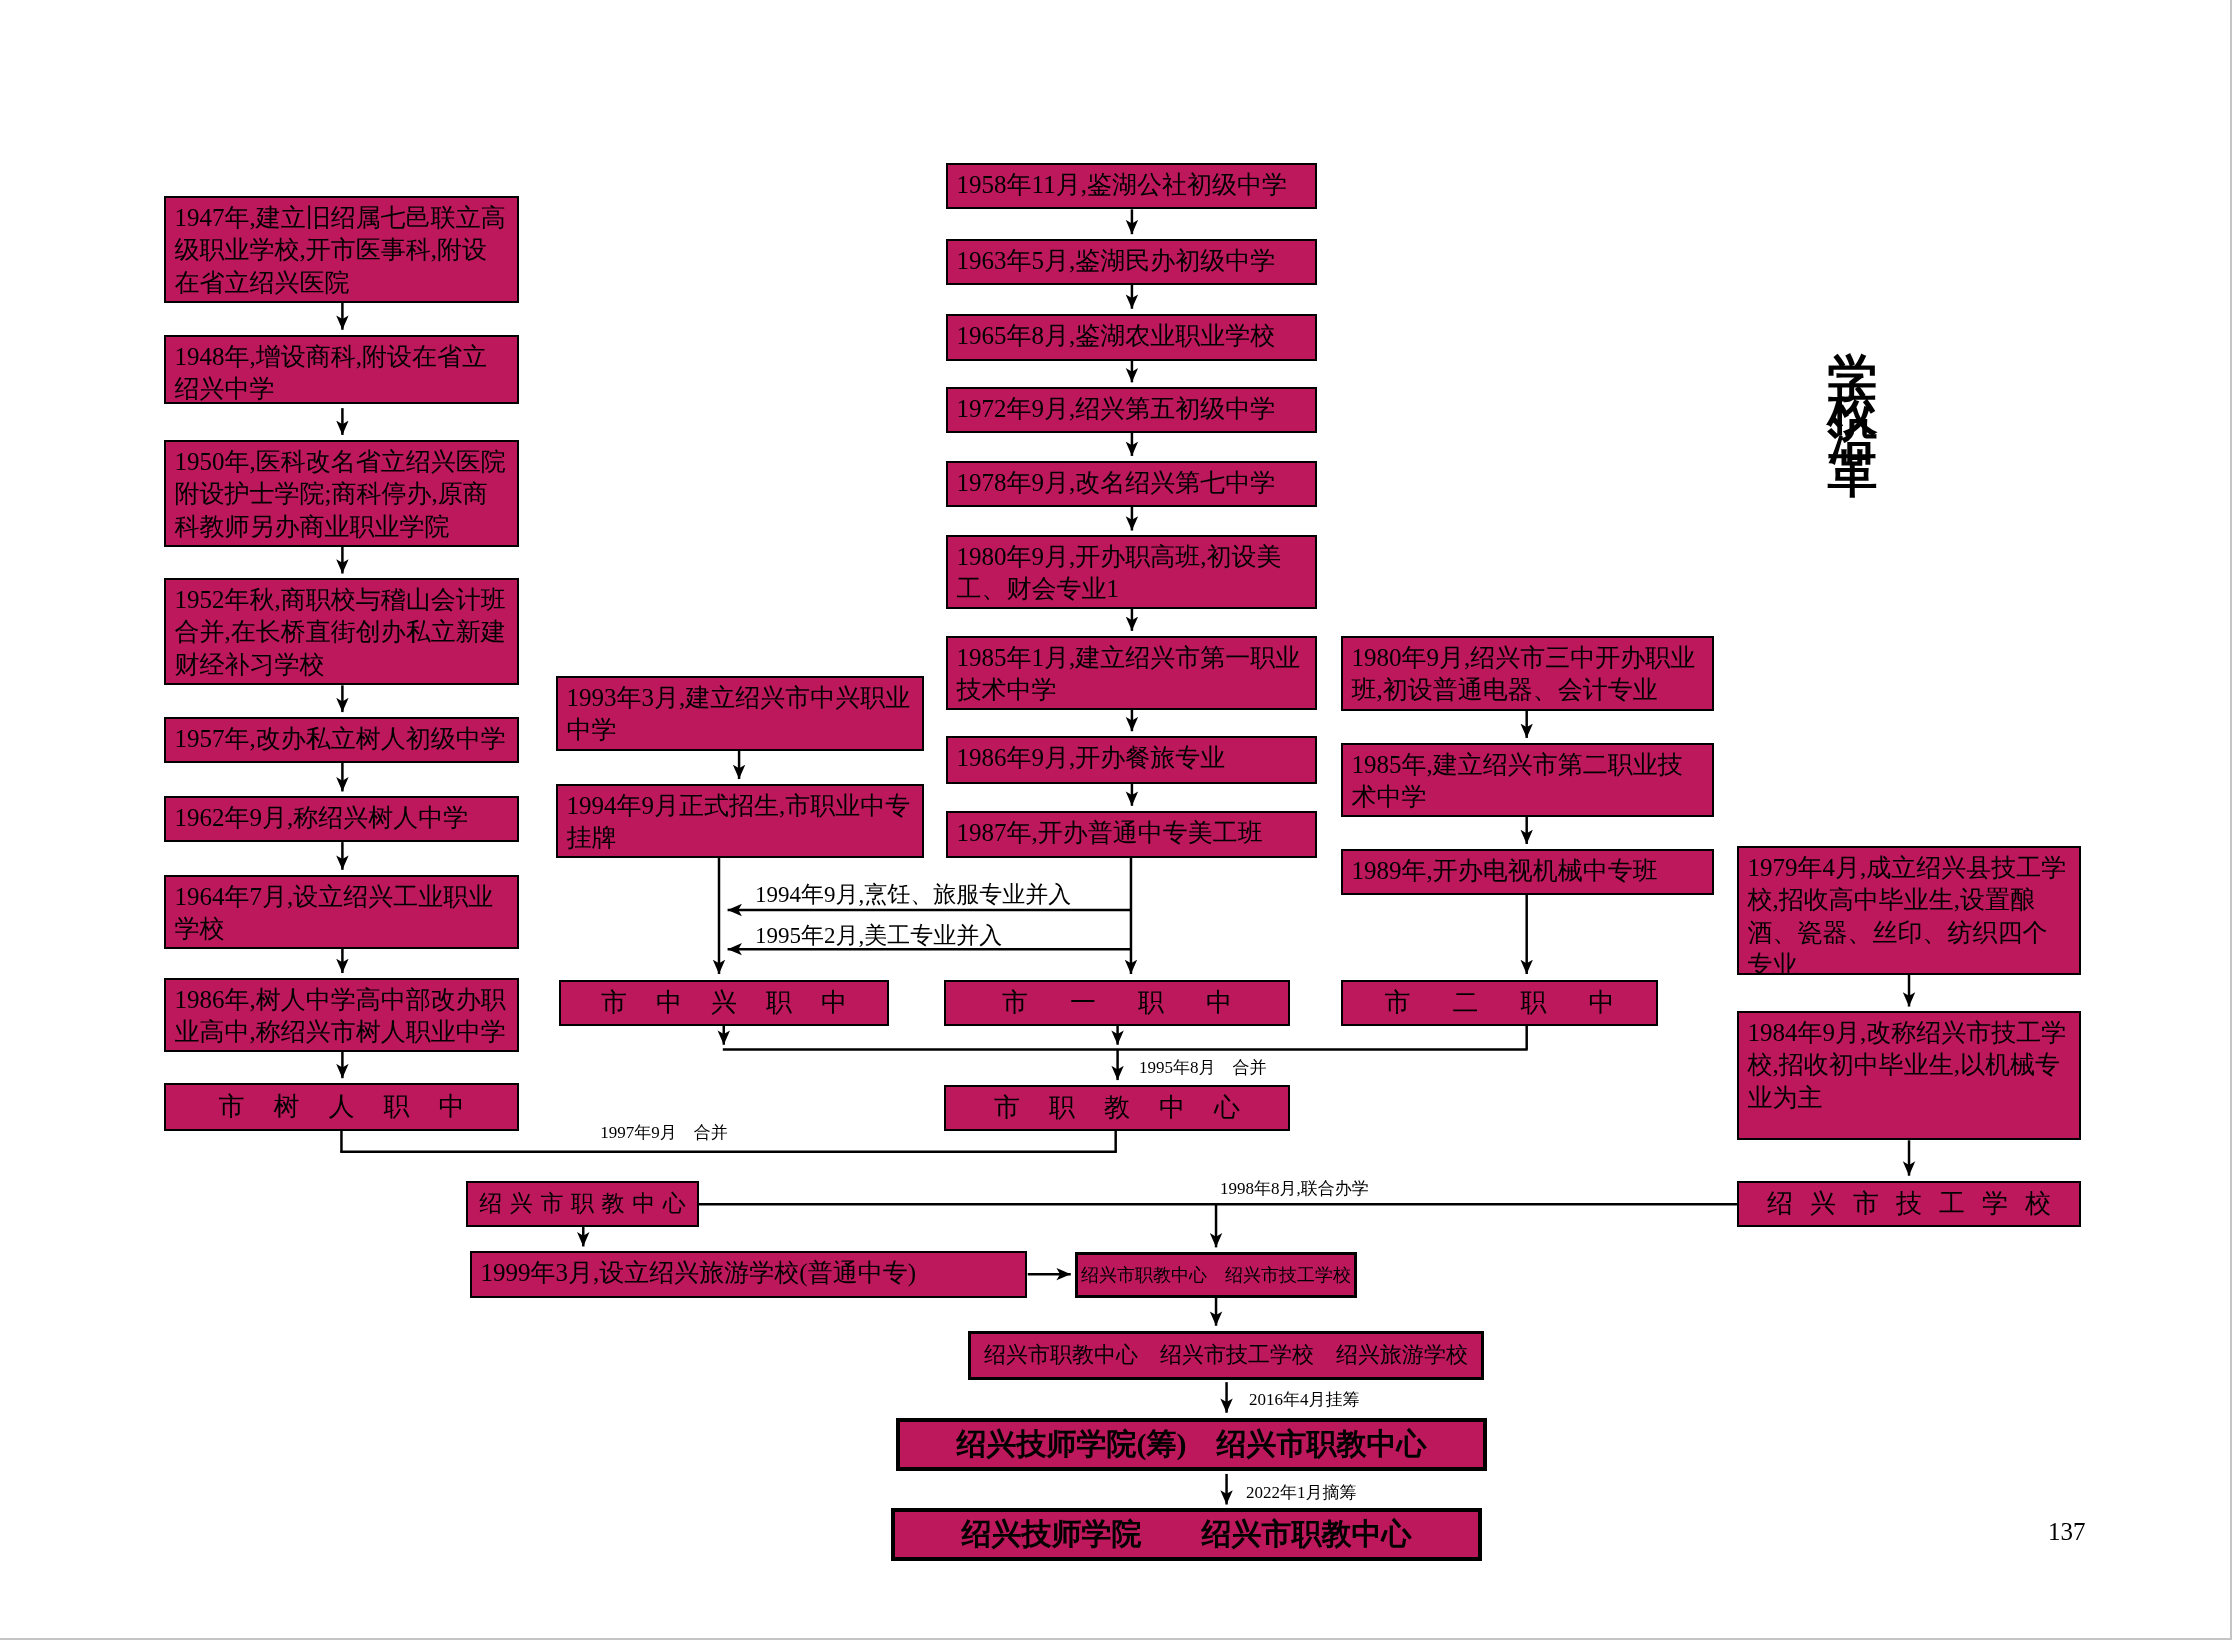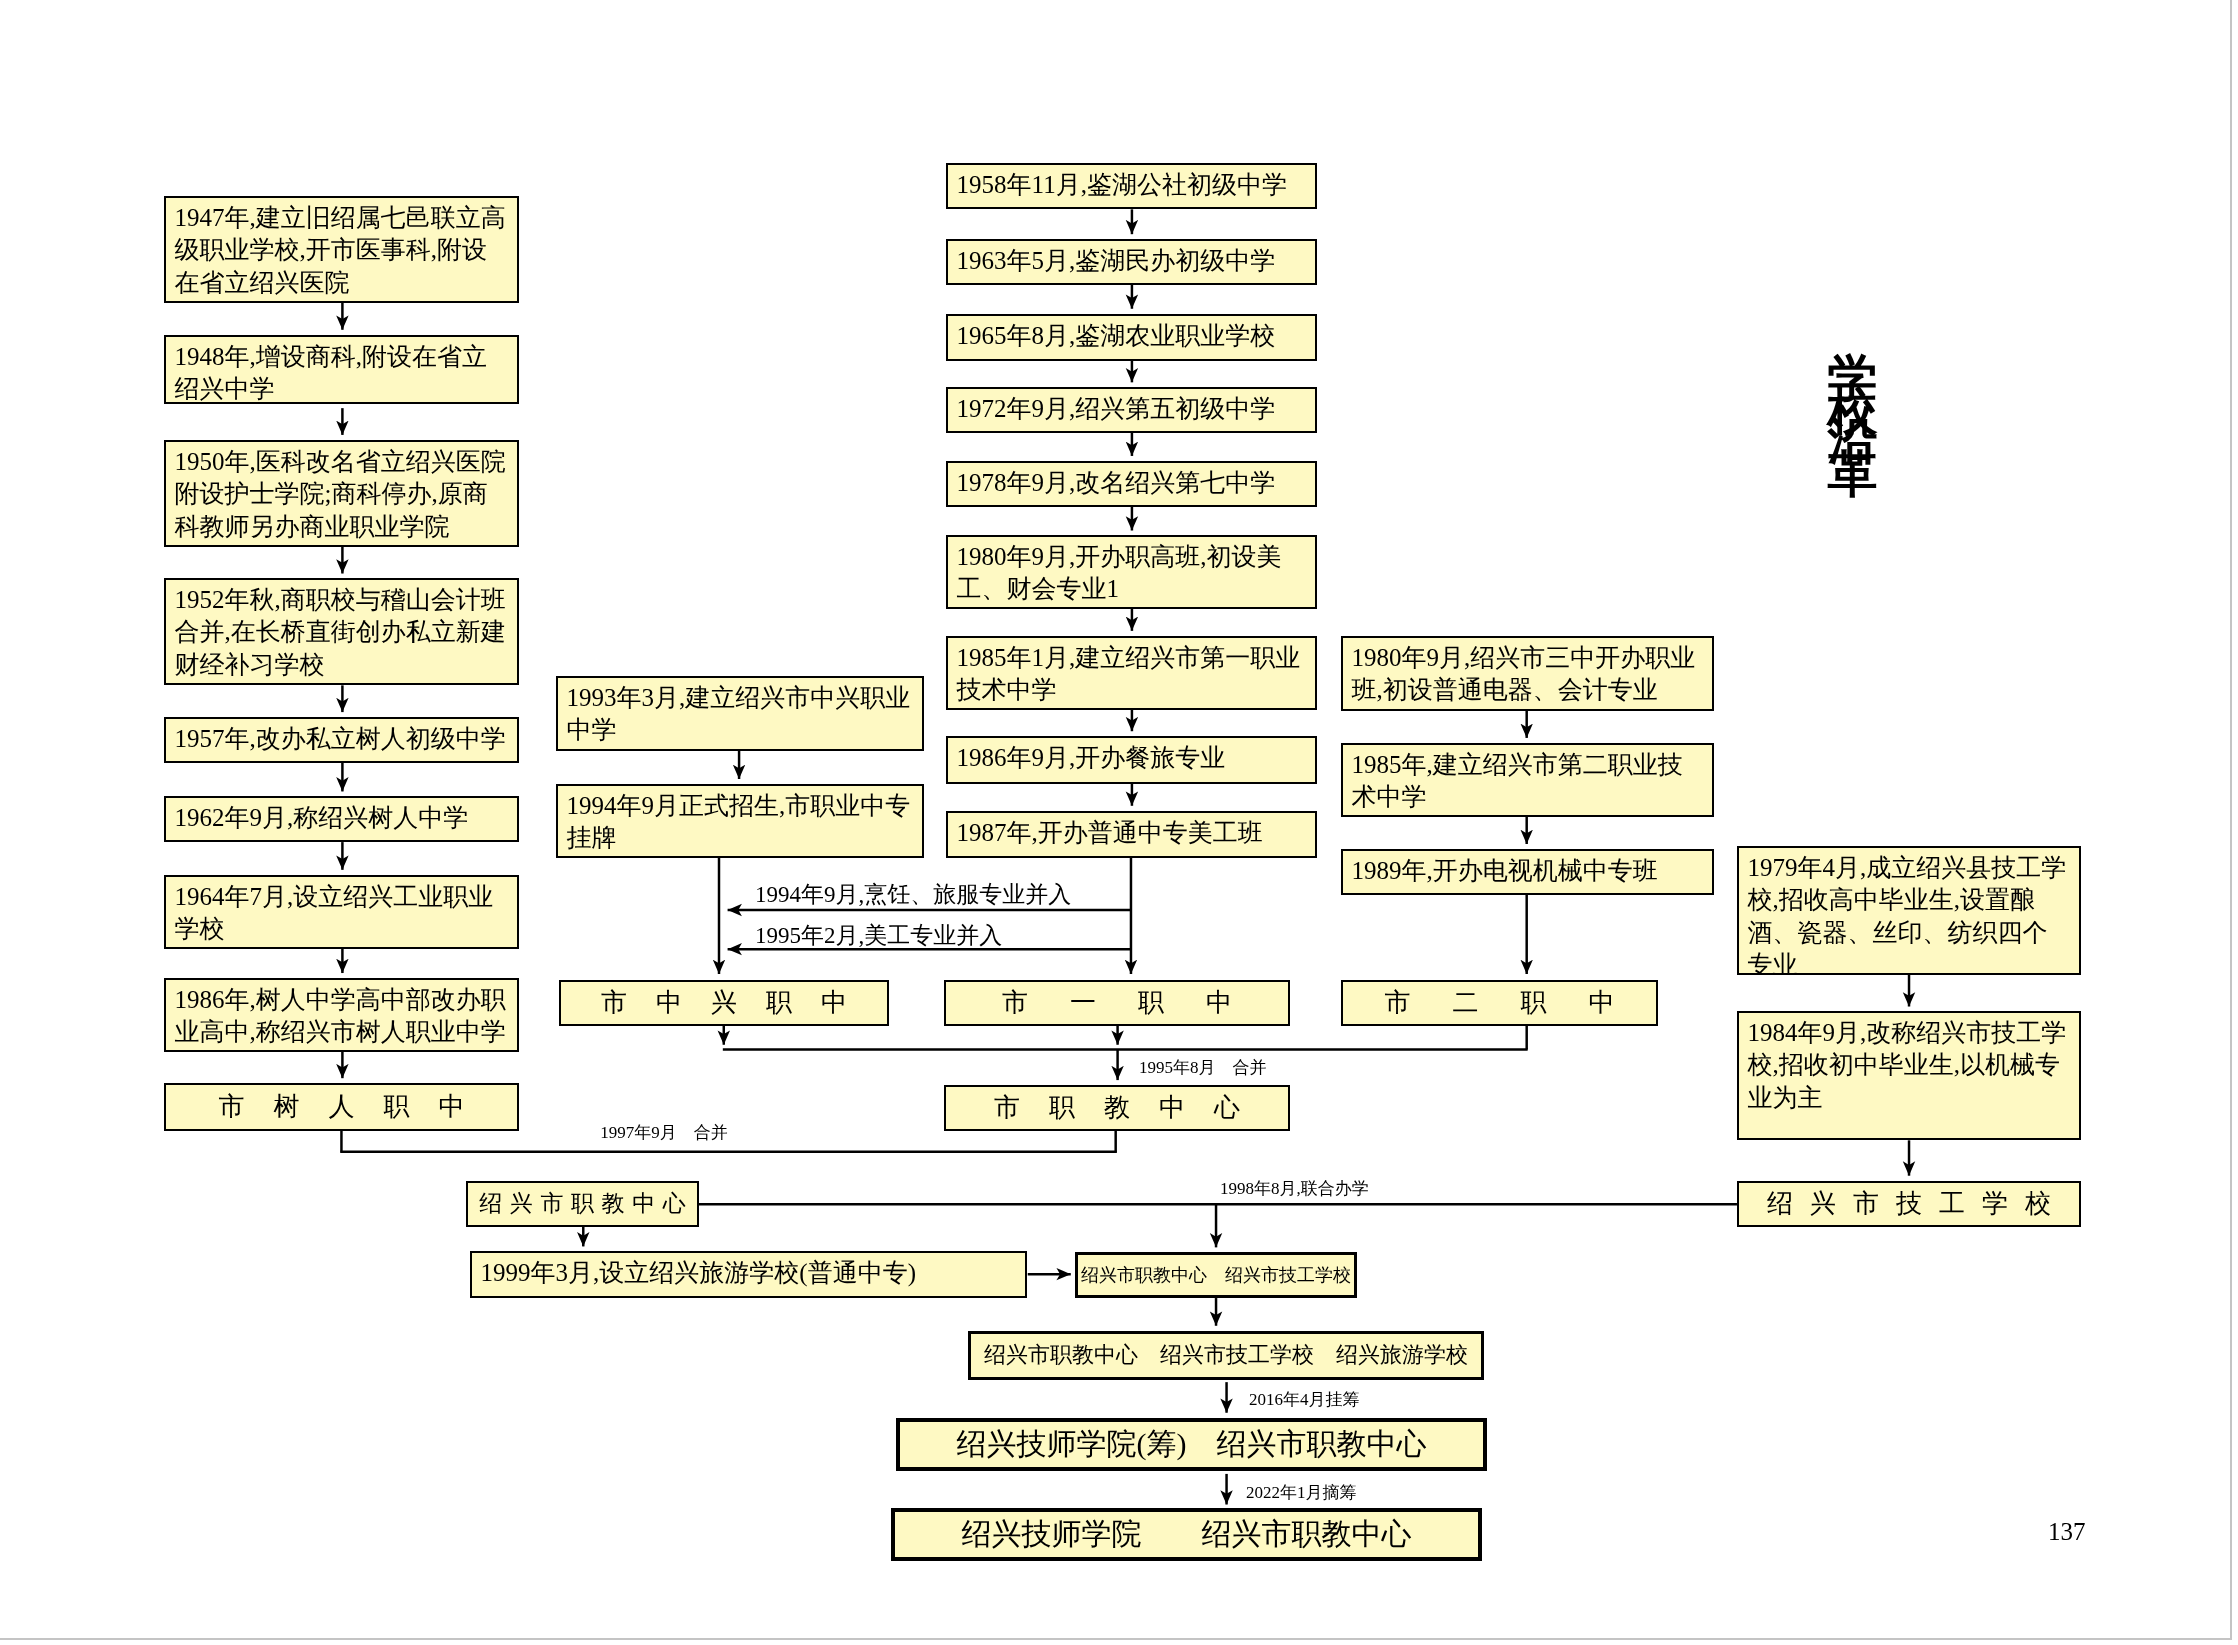--- a/index.html
+++ b/index.html
@@ -1,36 +1,36 @@
 <!DOCTYPE html>
 <html><head>
 <meta charset="utf-8">
 <style>
   html,body{margin:0;padding:0;}
   body{
     width:2239px;height:1645px;position:relative;background:#fff;color:#000;
     font-family:"Liberation Serif","DejaVu Serif",serif;
   }
   .box{
-    position:absolute;box-sizing:border-box;border:2.9px solid #000;background:#fef9c3;
+    position:absolute;box-sizing:border-box;border:2.9px solid #000;background:#be185d;
     font-size:25px;line-height:32.5px;padding:3.8px 8.6px;overflow:hidden;
   }
   .nw{white-space:nowrap;}
   .name{
     display:flex;align-items:center;justify-content:center;
     padding:0;font-size:26px;white-space:nowrap;
   }
   .sp44{letter-spacing:42px;padding-left:42px;}
   .sp30{letter-spacing:29px;padding-left:29px;}
   .sp18{letter-spacing:17px;padding-left:17px;}
   .sp8{letter-spacing:7.6px;padding-left:7.6px;font-size:23px;}
   .combo{display:flex;align-items:center;justify-content:center;padding:8px;border-width:3.8px;white-space:nowrap;}
   .boldbox{
     display:flex;align-items:center;justify-content:center;padding:0;
-    border-width:4.8px;font-weight:normal;font-size:30px;white-space:nowrap;
+    border-width:4.8px;font-weight:bold;font-size:30px;white-space:nowrap;
   }
   .lbl{position:absolute;font-size:17px;white-space:nowrap;line-height:29px;}
   .lbl-sm{font-size:23px;}
   .vtitle{
     position:absolute;left:1820px;top:312px;
     writing-mode:vertical-rl;text-orientation:upright;
     font-family:"Liberation Sans","DejaVu Sans",sans-serif;
     font-weight:bold;font-size:50px;letter-spacing:32px;
   }
   .pagenum{position:absolute;left:2048px;top:1518px;font-size:25px;}

